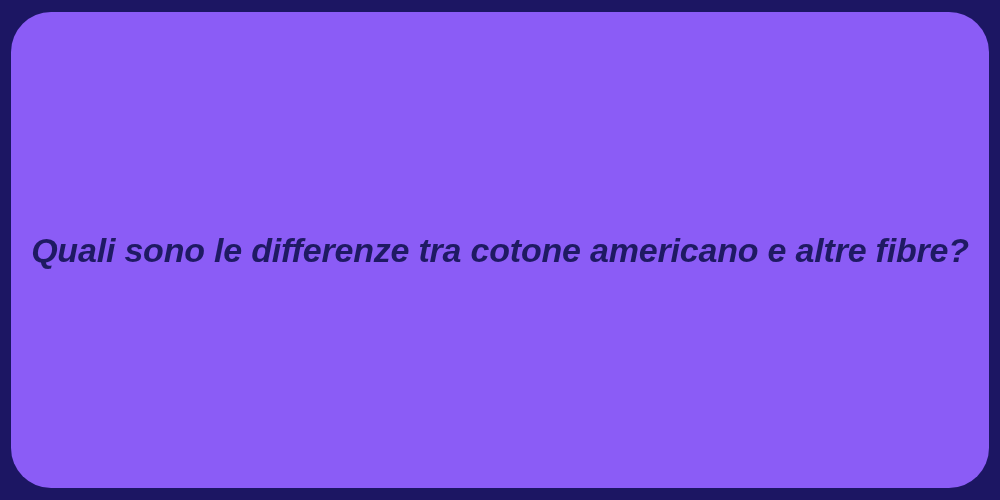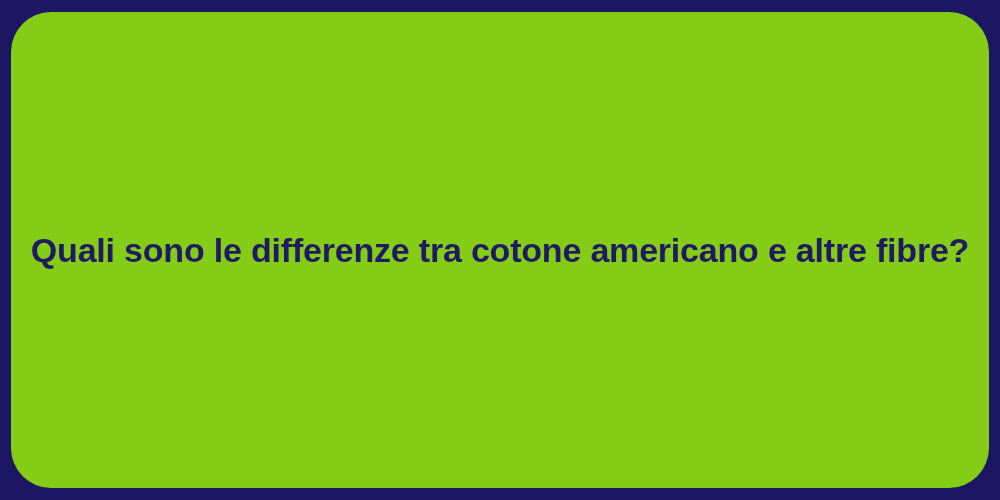--- a/index.html
+++ b/index.html
@@ -57,18 +57,18 @@
     line-height: 1.25;
     letter-spacing: -0.2px;
     text-align: center;
     white-space: nowrap;
   }
 </style>
 </head>
 <body style="background: rgb(28, 22, 99);">
 
 <div class="frame" style="background: rgb(28, 22, 99);">
-  <div class="card" style="background: #84cc16;">
+  <div class="card" style="background: #8b5cf6; font-style: italic;">
     <div class="headline-wrap">
       <h1 class="headline" style="color: rgb(31, 26, 99);">Quali sono le differenze tra cotone americano e altre fibre?</h1>
     </div>
   </div>
 </div>
 
 </body></html>

